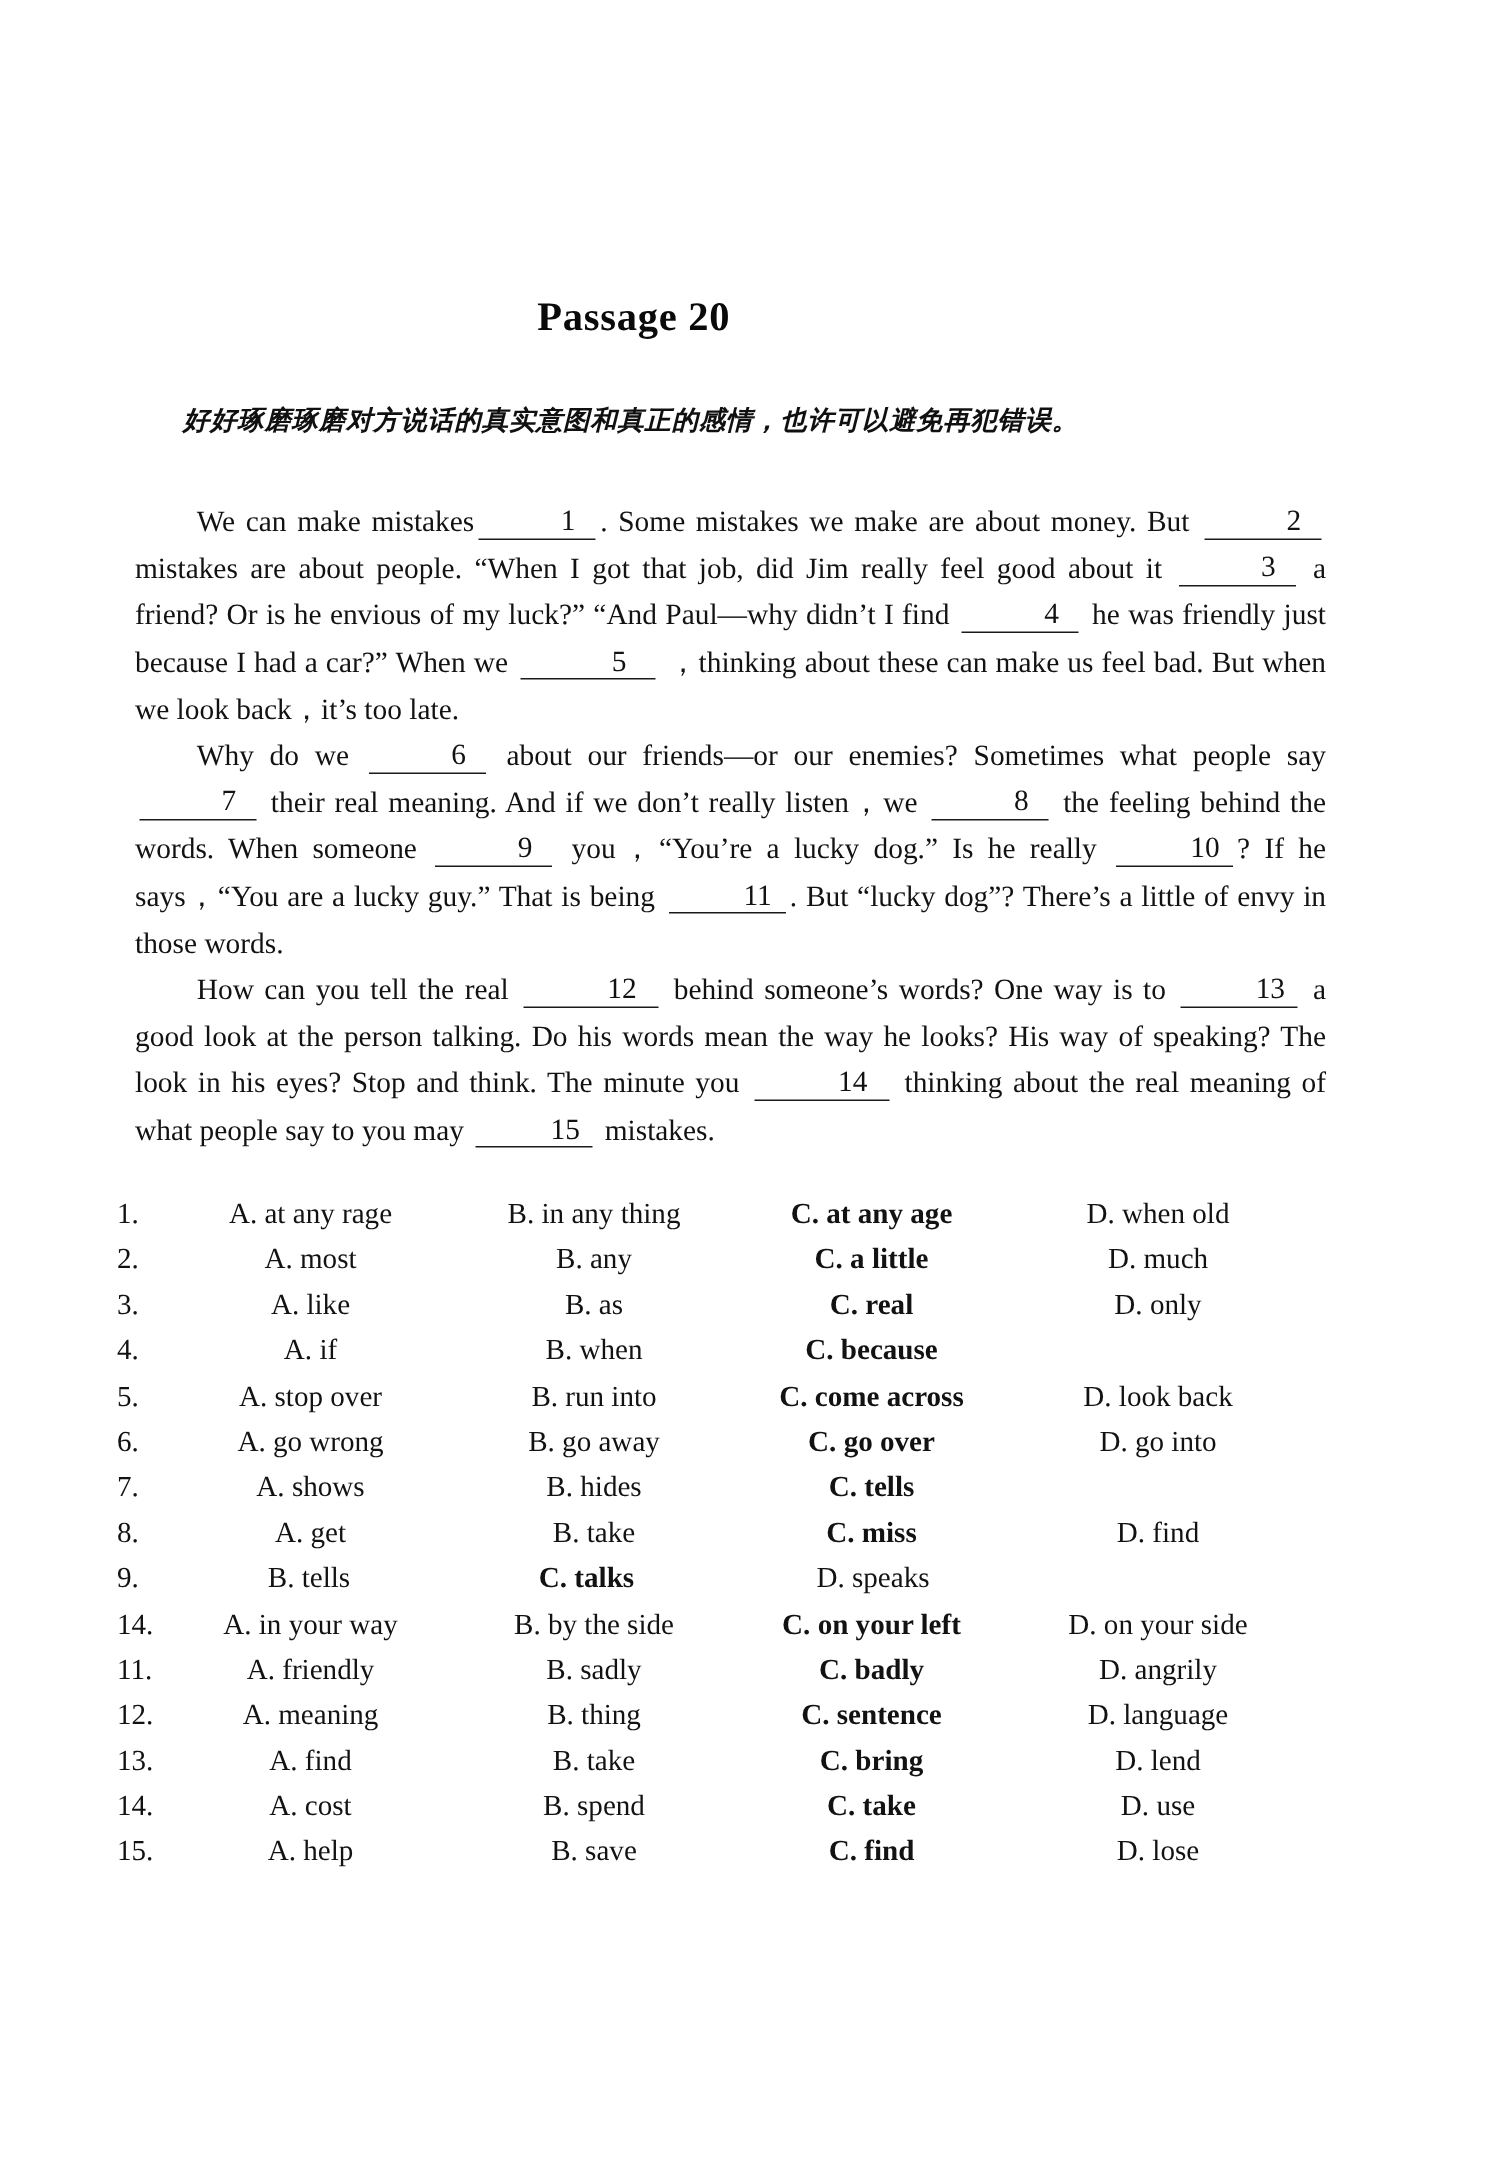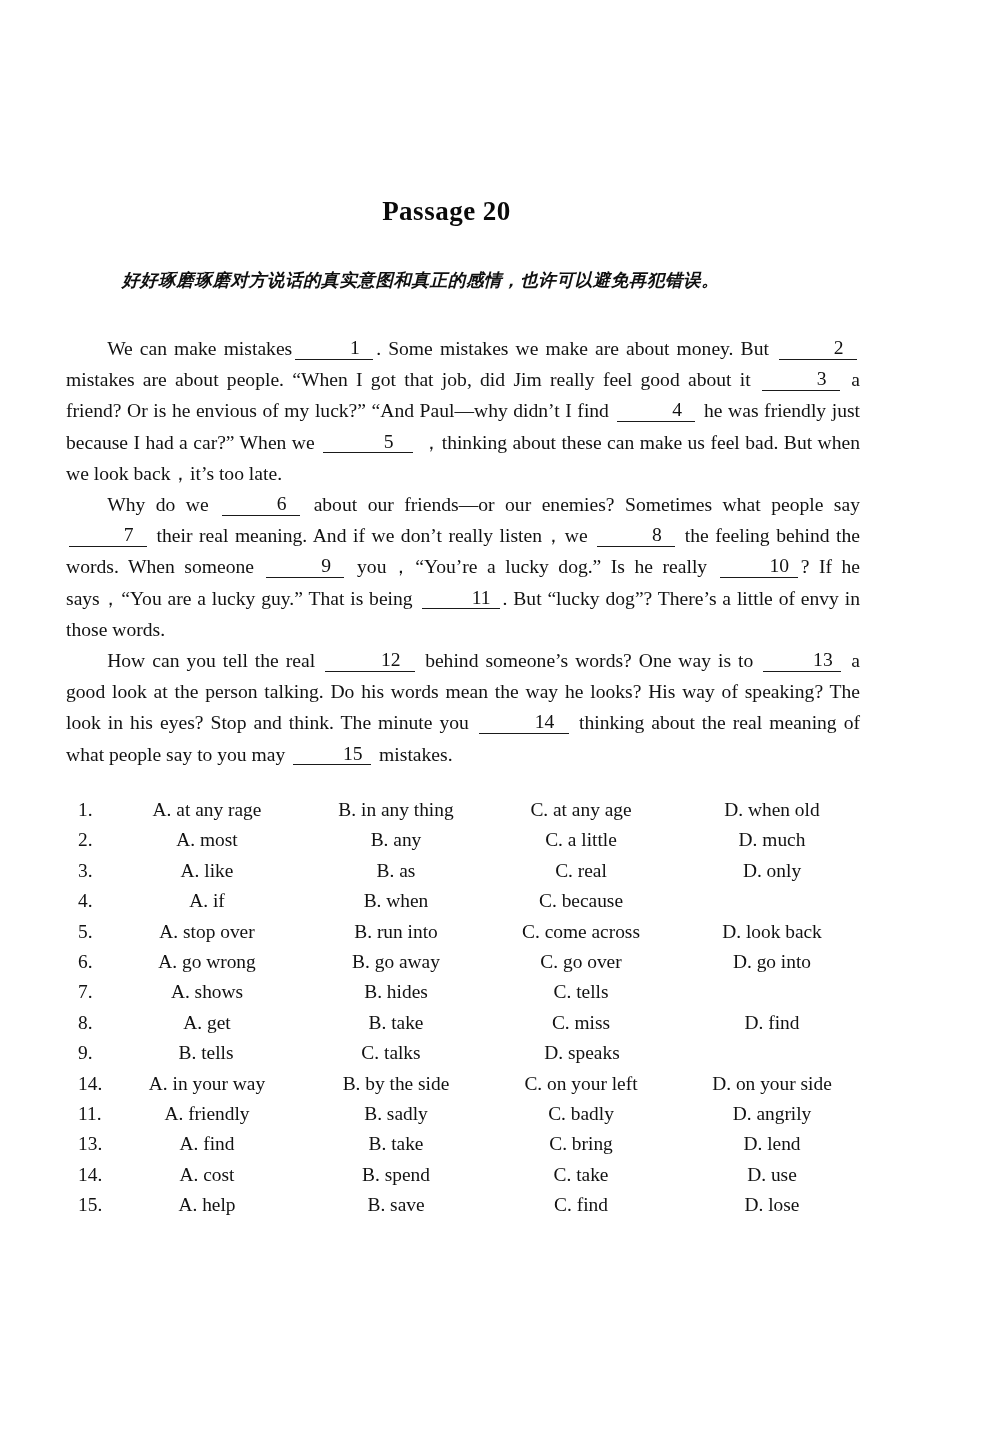--- a/index.html
+++ b/index.html
@@ -25,21 +25,20 @@
   .title {
     position: absolute;
     top: 196px;
     left: 0;
     width: 845px;
     text-align: center;
     font-size: 27px;
     font-weight: bold;
     letter-spacing: 0.5px;
     color: #0a0a0a;
-    padding-left: 24px;
   }
 
   
   .cn-note {
     position: absolute;
     top: 268px;
     left: 122px;
     width: 760px;
     font-family: Liberation Sans, sans-serif;
     font-size: 17.5px;
@@ -47,21 +46,21 @@
     font-style: italic;
     letter-spacing: 0.6px;
     color: #101010;
     white-space: nowrap;
   }
 
   
   .passage {
     position: absolute;
     top: 333px;
-    left: 66px;
+    left: 90px;
     width: 794px;
     font-size: 19.6px;
     line-height: 31.2px;
     text-align: justify;
     text-justify: inter-word;
     color: #121212;
   }
   .passage p {
     margin: 0;
     text-indent: 2.1em;
@@ -101,21 +100,21 @@
     flex: 0 0 34px;
     text-align: left;
     white-space: nowrap;
   }
   .opt-cell {
     white-space: nowrap;
     text-align: center;
   }
   .opt-a { flex: 0 0 190px; }
   .opt-b { flex: 0 0 188px; }
-  .opt-c { flex: 0 0 182px; }
+  .opt-c { flex: 0 0 182px; font-weight: bold; }
   .opt-d { flex: 0 0 200px; }
 </style>
 </head>
 <body>
 
 <div class="page">
 
   <div class="title">Passage 20</div>
 
   <div class="cn-note">好好琢磨琢磨对方说话的真实意图和真正的感情，也许可以避免再犯错误。</div>
@@ -199,20 +198,27 @@
         <span class="opt-cell opt-d">D. on your side</span>
       </div>
       <div class="opt-row">
         <span class="opt-num">11.</span>
         <span class="opt-cell opt-a">A. friendly</span>
         <span class="opt-cell opt-b">B. sadly</span>
         <span class="opt-cell opt-c">C. badly</span>
         <span class="opt-cell opt-d">D. angrily</span>
       </div>
       <div class="opt-row">
+        <span class="opt-num">12.</span>
+        <span class="opt-cell opt-a">A. meaning</span>
+        <span class="opt-cell opt-b">B. thing</span>
+        <span class="opt-cell opt-c">C. sentence</span>
+        <span class="opt-cell opt-d">D. language</span>
+      </div>
+      <div class="opt-row">
         <span class="opt-num">13.</span>
         <span class="opt-cell opt-a">A. find</span>
         <span class="opt-cell opt-b">B. take</span>
         <span class="opt-cell opt-c">C. bring</span>
         <span class="opt-cell opt-d">D. lend</span>
       </div>
       <div class="opt-row">
         <span class="opt-num">14.</span>
         <span class="opt-cell opt-a">A. cost</span>
         <span class="opt-cell opt-b">B. spend</span>

